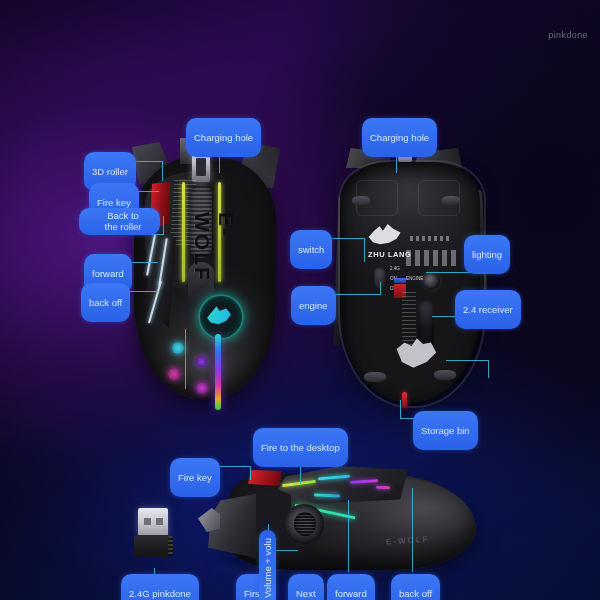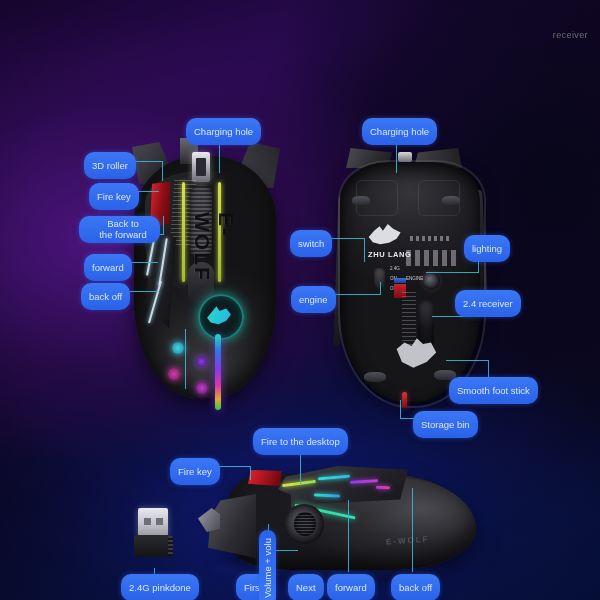--- a/index.html
+++ b/index.html
@@ -54,21 +54,21 @@
   }
 
   
   .pill{
     position:absolute;z-index:25;
     background:linear-gradient(180deg,#3b77f5 0%,#2a62e8 100%);
     color:#d7e6ff;
     border-radius:10px;
     font-size:9.5px;
     line-height:11px;
-    padding:8px 8px;
+    padding:14px 8px;
     white-space:nowrap;
     text-align:center;
     box-shadow:0 0 5px rgba(40,90,230,0.55);
     font-family:"Liberation Sans", sans-serif;
   }
   .pill.two-line{white-space:normal;line-height:10.5px;padding:3px 7px;}
   .pill.vertical{
     writing-mode:vertical-rl;
     transform:rotate(180deg);
     border-radius:9px;
@@ -431,21 +431,21 @@
     position:absolute;left:150px;top:556px;width:360px;height:26px;
     background:radial-gradient(ellipse 50% 50% at 50% 50%, rgba(70,110,230,0.28) 0%, rgba(30,50,140,0) 72%);
     z-index:8;filter:blur(3px);
   }
 </style>
 </head>
 <body>
 
 <div id="stage">
 
-  <div id="watermark">receiver</div>
+  <div id="watermark">pinkdone</div>
 
   <div class="device" id="mouse-top">
     <div id="m1-fin-l"></div>
     <div id="m1-fin-r"></div>
     <div id="m1-body"></div>
     <div id="m1-fin-c"></div>
     <div id="m1-port"></div>
     <div id="m1-port-in"></div>
     <div id="m1-ribs"></div>
     <div id="m1-wheel-glow-l"></div>
@@ -554,33 +554,32 @@
   <div class="lead v" style="left:250px;top:466px;height:14px;"></div>
   <div class="lead v" style="left:154px;top:568px;height:14px;"></div>
   <div class="lead v" style="left:268px;top:524px;height:50px;"></div>
   <div class="lead h" style="left:268px;top:550px;width:30px;"></div>
   <div class="lead v" style="left:348px;top:500px;height:72px;"></div>
   <div class="lead v" style="left:412px;top:488px;height:84px;"></div>
 
   <div class="pill" style="left:186px;top:118px;">Charging hole</div>
   <div class="pill" style="left:84px;top:152px;">3D roller</div>
   <div class="pill" style="left:89px;top:183px;">Fire key</div>
-  <div class="pill two-line" style="left:79px;top:216px;width:60px;padding-left:14px;">
+  <div class="pill two-line" style="left:79px;top:208px;width:60px;padding-left:14px;">
     <span>Back to</span><br>
-    <span>the forward</span>
+    <span>the roller</span>
   </div>
   <div class="pill" style="left:84px;top:254px;">forward</div>
   <div class="pill" style="left:81px;top:283px;">back off</div>
 
   <div class="pill" style="left:362px;top:118px;">Charging hole</div>
   <div class="pill" style="left:290px;top:230px;">switch</div>
   <div class="pill" style="left:291px;top:286px;">engine</div>
   <div class="pill" style="left:464px;top:235px;">lighting</div>
   <div class="pill" style="left:455px;top:290px;">2.4 receiver</div>
-  <div class="pill" style="left:449px;top:377px;">Smooth foot stick</div>
   <div class="pill" style="left:413px;top:411px;">Storage bin</div>
 
   <div class="pill" style="left:253px;top:428px;">Fire to the desktop</div>
   <div class="pill" style="left:170px;top:458px;">Fire key</div>
   <div class="pill" style="left:121px;top:574px;">2.4G pinkdone</div>
   <div class="pill" style="left:236px;top:574px;">First</div>
   <div class="pill" style="left:268px;top:574px;margin-left:20px;">Next</div>
   <div class="pill vertical" style="left:259px;top:530px;">Volume + volu</div>
   <div class="pill" style="left:327px;top:574px;">forward</div>
   <div class="pill" style="left:391px;top:574px;">back off</div>

